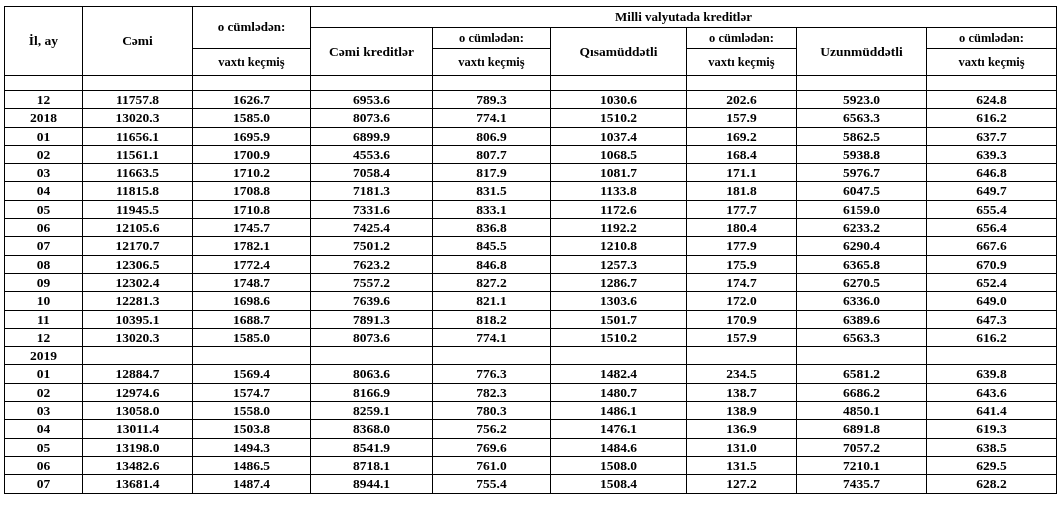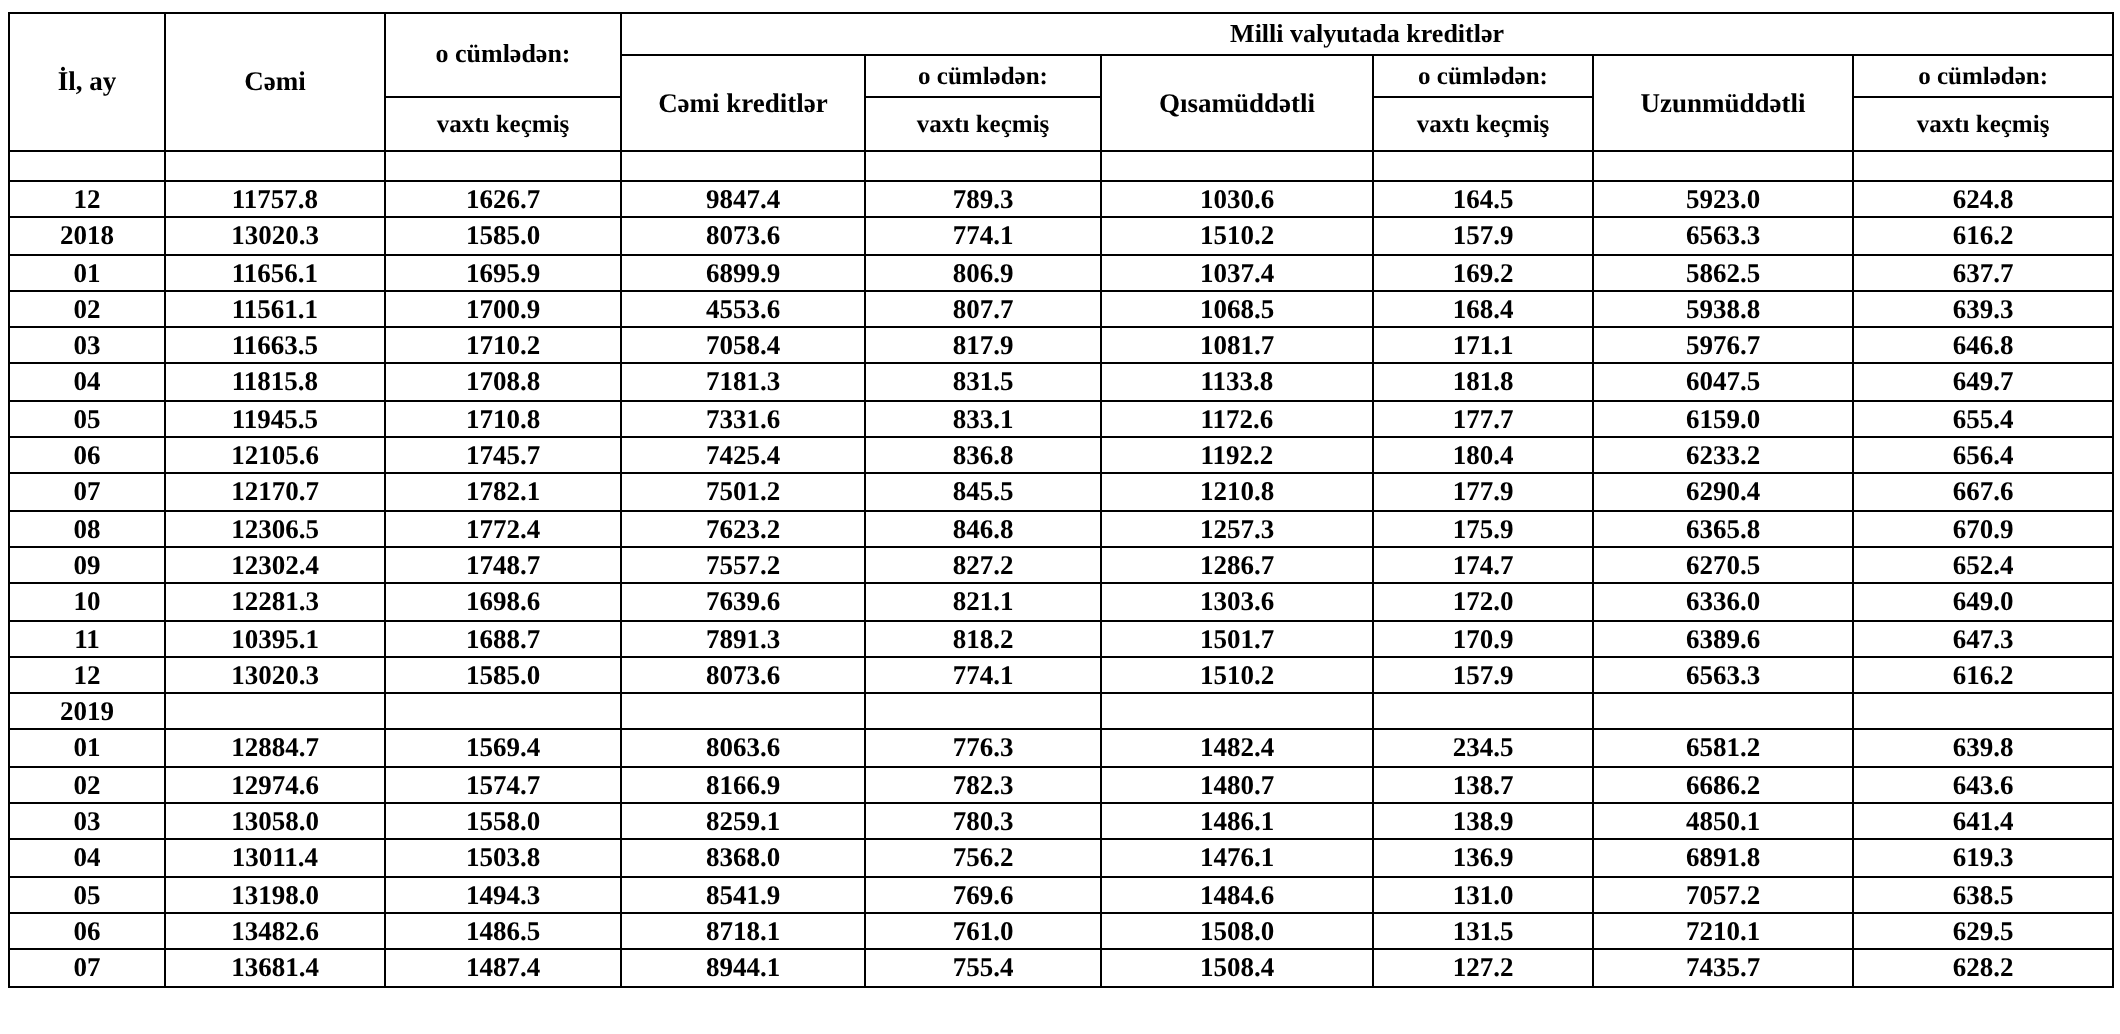--- a/index.html
+++ b/index.html
@@ -138,24 +138,24 @@
           <td class="cell-num">&nbsp;</td>
           <td class="cell-num">&nbsp;</td>
           <td class="cell-num">&nbsp;</td>
           <td class="cell-num">&nbsp;</td>
           <td class="cell-num">&nbsp;</td>
         </tr>
         <tr class="bold">
           <td class="cell-stub">12</td>
           <td class="cell-num">11757.8</td>
           <td class="cell-num">1626.7</td>
-          <td class="cell-num">9847.4</td>
+          <td class="cell-num">6953.6</td>
           <td class="cell-num">789.3</td>
           <td class="cell-num">1030.6</td>
-          <td class="cell-num">164.5</td>
+          <td class="cell-num">202.6</td>
           <td class="cell-num">5923.0</td>
           <td class="cell-num">624.8</td>
         </tr>
         <tr class="bold">
           <td class="cell-stub">2018</td>
           <td class="cell-num">13020.3</td>
           <td class="cell-num">1585.0</td>
           <td class="cell-num">8073.6</td>
           <td class="cell-num">774.1</td>
           <td class="cell-num">1510.2</td>

